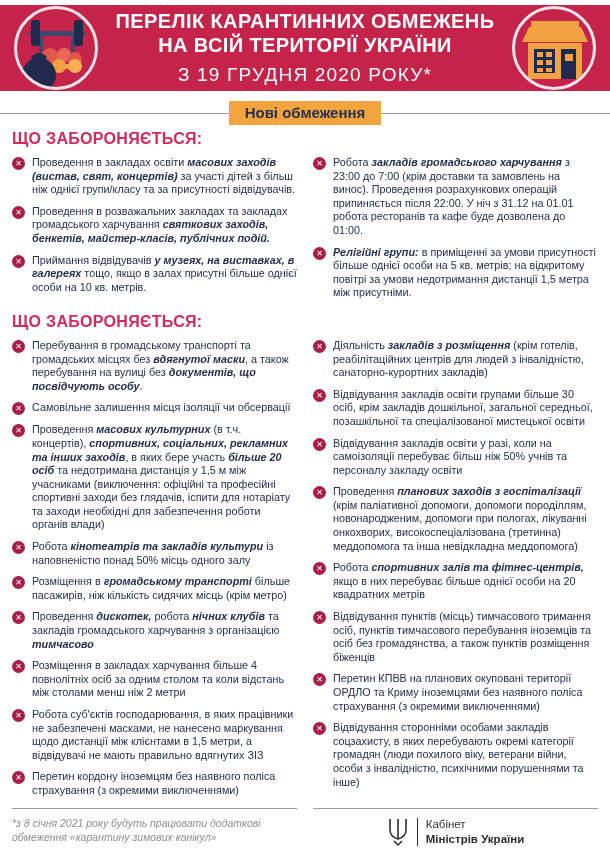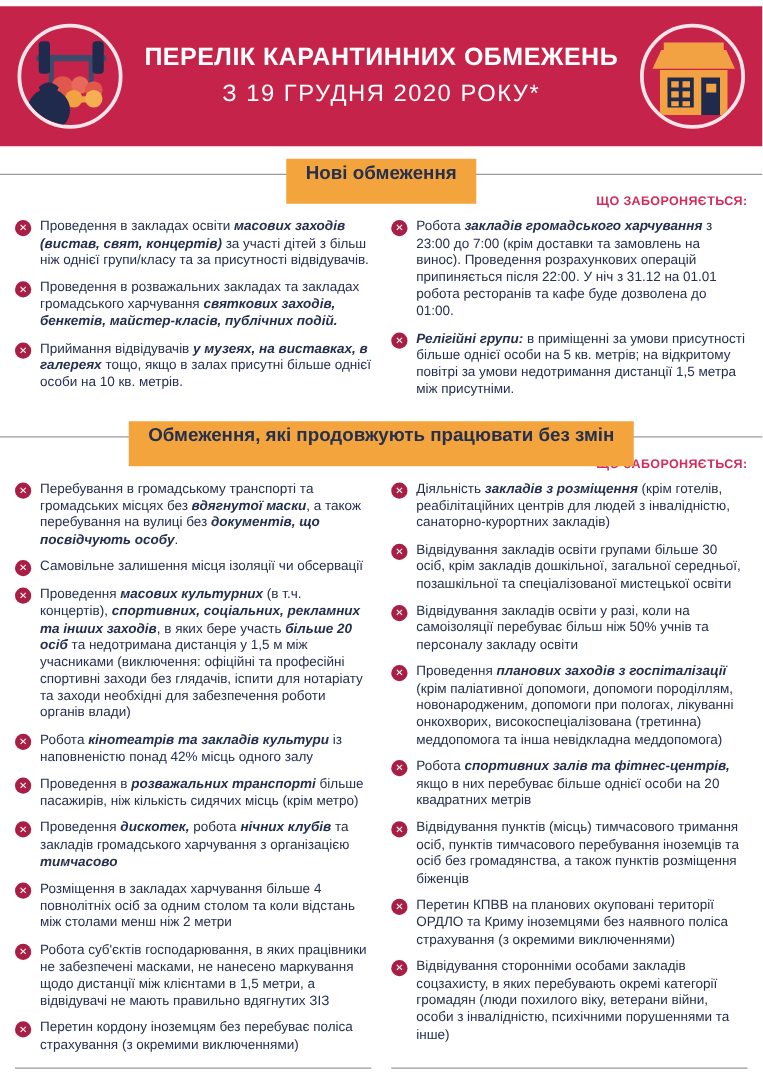--- a/index.html
+++ b/index.html
@@ -16,21 +16,21 @@
   }
   *{box-sizing:border-box;}
   html,body{margin:0;padding:0;}
   body{
     width:610px;height:862px;overflow:hidden;background:#fff;
     font-family:"Liberation Sans","DejaVu Sans",sans-serif;
     color:var(--text-navy);
   }
   
   .band{
-    margin-top:5px;height:112px;background:var(--band-red);
+    margin-top:5px;height:86px;background:var(--band-red);
     display:flex;align-items:center;justify-content:space-between;
     padding:0 14px;
   }
   .hcircle{
     width:84px;height:84px;border-radius:50%;
     border:3px solid rgba(255,255,255,.88);
     overflow:hidden;flex:0 0 84px;position:relative;
   }
   .hcircle svg{position:absolute;left:0;top:0;}
   .titles{flex:1;text-align:center;color:#fff;padding:0 6px;}
@@ -39,25 +39,25 @@
   
   main{padding:0 12px;}
   .badge-row{position:relative;text-align:center;margin:10px 0 3px;height:24px;}
   .badge-row::before{
     content:"";position:absolute;left:-12px;right:-12px;top:50%;
     border-top:1px solid var(--line-gray);
   }
   .badge{
     position:relative;display:inline-block;background:var(--badge-orange);
     color:var(--text-navy);font-weight:bold;font-size:15px;
-    padding:3px 16px 16px;line-height:1.15;
+    padding:3px 16px 4px;line-height:1.15;
   }
   .prohibited-heading{
-    text-align:right;color:var(--heading-pink);font-weight:bold;
-    font-size:10px;letter-spacing:.3px;margin:5px 0 8px;
+    text-align:left;color:var(--heading-pink);font-weight:bold;
+    font-size:16px;letter-spacing:.3px;margin:5px 0 8px;
   }
   .cols{display:flex;gap:16px;}
   .col{flex:1;min-width:0;}
   ul.items{list-style:none;margin:0;padding:0;}
   ul.items li{
     display:flex;gap:7px;margin-bottom:8px;
     font-size:10.8px;line-height:1.26;color:var(--text-navy);
   }
   .x-icon{
     width:13px;height:13px;border-radius:50%;background:var(--x-red);
@@ -101,20 +101,21 @@
       <rect x="42" y="55" width="16" height="5" fill="var(--storefront-orange)"></rect>
       <circle cx="42" cy="57" r="7" fill="var(--storefront-orange)"></circle>
       <circle cx="58" cy="57" r="7" fill="#F6B053"></circle>
 
       <path d="M14 48 q8 -8 16 0 l-3 6 l-10 0 z" fill="var(--equip-navy)"></path>
       <circle cx="22" cy="66" r="17" fill="var(--equip-navy)"></circle>
     </svg>
   </div>
   <div class="titles">
     <div class="title">ПЕРЕЛІК КАРАНТИННИХ ОБМЕЖЕНЬ</div>
+    <div class="title">НА ВСІЙ ТЕРИТОРІЇ УКРАЇНИ</div>
     <div class="subtitle">З 19 ГРУДНЯ 2020 РОКУ*</div>
   </div>
   <div class="hcircle">
     <svg width="80" height="80" viewBox="0 0 80 80">
       <rect x="16" y="12" width="48" height="7" fill="var(--storefront-orange)"></rect>
       <path d="M14 18 L66 18 L73 33 L7 33 Z" fill="var(--storefront-orange)"></path>
       <rect x="13" y="34" width="54" height="36" fill="var(--storefront-orange)"></rect>
 
       <rect x="19" y="40" width="21" height="24" fill="var(--equip-navy)"></rect>
       <rect x="22" y="43" width="6" height="5" fill="var(--storefront-orange)"></rect>
@@ -163,62 +164,59 @@
             <li>
               <span class="x-icon">✕</span>
               <span class="item-text"><b>Релігійні групи:</b><span> в приміщенні за умови присутності більше однієї особи на 5 кв. метрів; на відкритому повітрі за умови недотримання дистанції 1,5 метра між присутніми.</span></span>
             </li>
           </ul>
       </div>
     </div>
   </section>
 
   <section>
-    <div class="badge-row">
-      <span class="badge">Обмеження, які продовжують працювати без змін</span>
-    </div>
     <div class="prohibited-heading">ЩО ЗАБОРОНЯЄТЬСЯ:</div>
     <div class="cols">
       <div class="col">
         <ul class="items">
             <li>
               <span class="x-icon">✕</span>
               <span class="item-text"><span>Перебування в громадському транспорті та громадських місцях без </span><b>вдягнутої маски</b><span>, а також перебування на вулиці без </span><b>документів, що посвідчують особу</b><span>.</span></span>
             </li>
             <li>
               <span class="x-icon">✕</span>
               <span class="item-text"><span>Самовільне залишення місця ізоляції чи обсервації</span></span>
             </li>
             <li>
               <span class="x-icon">✕</span>
               <span class="item-text"><span>Проведення </span><b>масових культурних</b><span> (в т.ч. концертів), </span><b>спортивних, соціальних, рекламних та інших заходів</b><span>, в яких бере участь </span><b>більше 20 осіб</b><span> та недотримана дистанція у 1,5 м між учасниками (виключення: офіційні та професійні спортивні заходи без глядачів, іспити для нотаріату та заходи необхідні для забезпечення роботи органів влади)</span></span>
             </li>
             <li>
               <span class="x-icon">✕</span>
-              <span class="item-text"><span>Робота </span><b>кінотеатрів та закладів культури</b><span> із наповненістю понад 42% місць одного залу</span></span>
-            </li>
-            <li>
-              <span class="x-icon">✕</span>
-              <span class="item-text"><span>Проведення в </span><b>розважальних транспорті</b><span> більше пасажирів, ніж кількість сидячих місць (крім метро)</span></span>
+              <span class="item-text"><span>Робота </span><b>кінотеатрів та закладів культури</b><span> із наповненістю понад 50% місць одного залу</span></span>
+            </li>
+            <li>
+              <span class="x-icon">✕</span>
+              <span class="item-text"><span>Розміщення в </span><b>громадському транспорті</b><span> більше пасажирів, ніж кількість сидячих місць (крім метро)</span></span>
             </li>
             <li>
               <span class="x-icon">✕</span>
               <span class="item-text"><span>Проведення </span><b>дискотек,</b><span> робота </span><b>нічних клубів</b><span> та закладів громадського харчування з організацією </span><b>тимчасово</b></span>
             </li>
             <li>
               <span class="x-icon">✕</span>
               <span class="item-text"><span>Розміщення в закладах харчування більше 4 повнолітніх осіб за одним столом та коли відстань між столами менш ніж 2 метри</span></span>
             </li>
             <li>
               <span class="x-icon">✕</span>
               <span class="item-text"><span>Робота суб'єктів господарювання, в яких працівники не забезпечені масками, не нанесено маркування щодо дистанції між клієнтами в 1,5 метри, а відвідувачі не мають правильно вдягнутих ЗІЗ</span></span>
             </li>
             <li>
               <span class="x-icon">✕</span>
-              <span class="item-text"><span>Перетин кордону іноземцям без перебуває поліса страхування (з окремими виключеннями)</span></span>
+              <span class="item-text"><span>Перетин кордону іноземцям без наявного поліса страхування (з окремими виключеннями)</span></span>
             </li>
           </ul>
       </div>
       <div class="col">
         <ul class="items">
             <li>
               <span class="x-icon">✕</span>
               <span class="item-text"><span>Діяльність </span><b>закладів з розміщення</b><span> (крім готелів, реабілітаційних центрів для людей з інвалідністю, санаторно-курортних закладів)</span></span>
             </li>
             <li>
@@ -262,15 +260,19 @@
     <div class="divider"></div>
     <div class="logo-row">
       <svg width="22" height="30" viewBox="0 0 22 30">
         <g fill="none" stroke="#2e2e2e" stroke-width="1.6" stroke-linejoin="round">
           <path d="M3 2 v11 c0 5 3 7.5 8 9 c5 -1.5 8 -4 8 -9 V2"></path>
           <path d="M11 2 v20"></path>
           <path d="M7 24 l4 4 l4 -4"></path>
         </g>
       </svg>
       <div class="logo-sep"></div>
+      <div class="logo-text">
+        <div class="l1">Кабінет</div>
+        <div class="l2">Міністрів України</div>
+      </div>
     </div>
   </div>
 </footer>
 
 </body></html>

